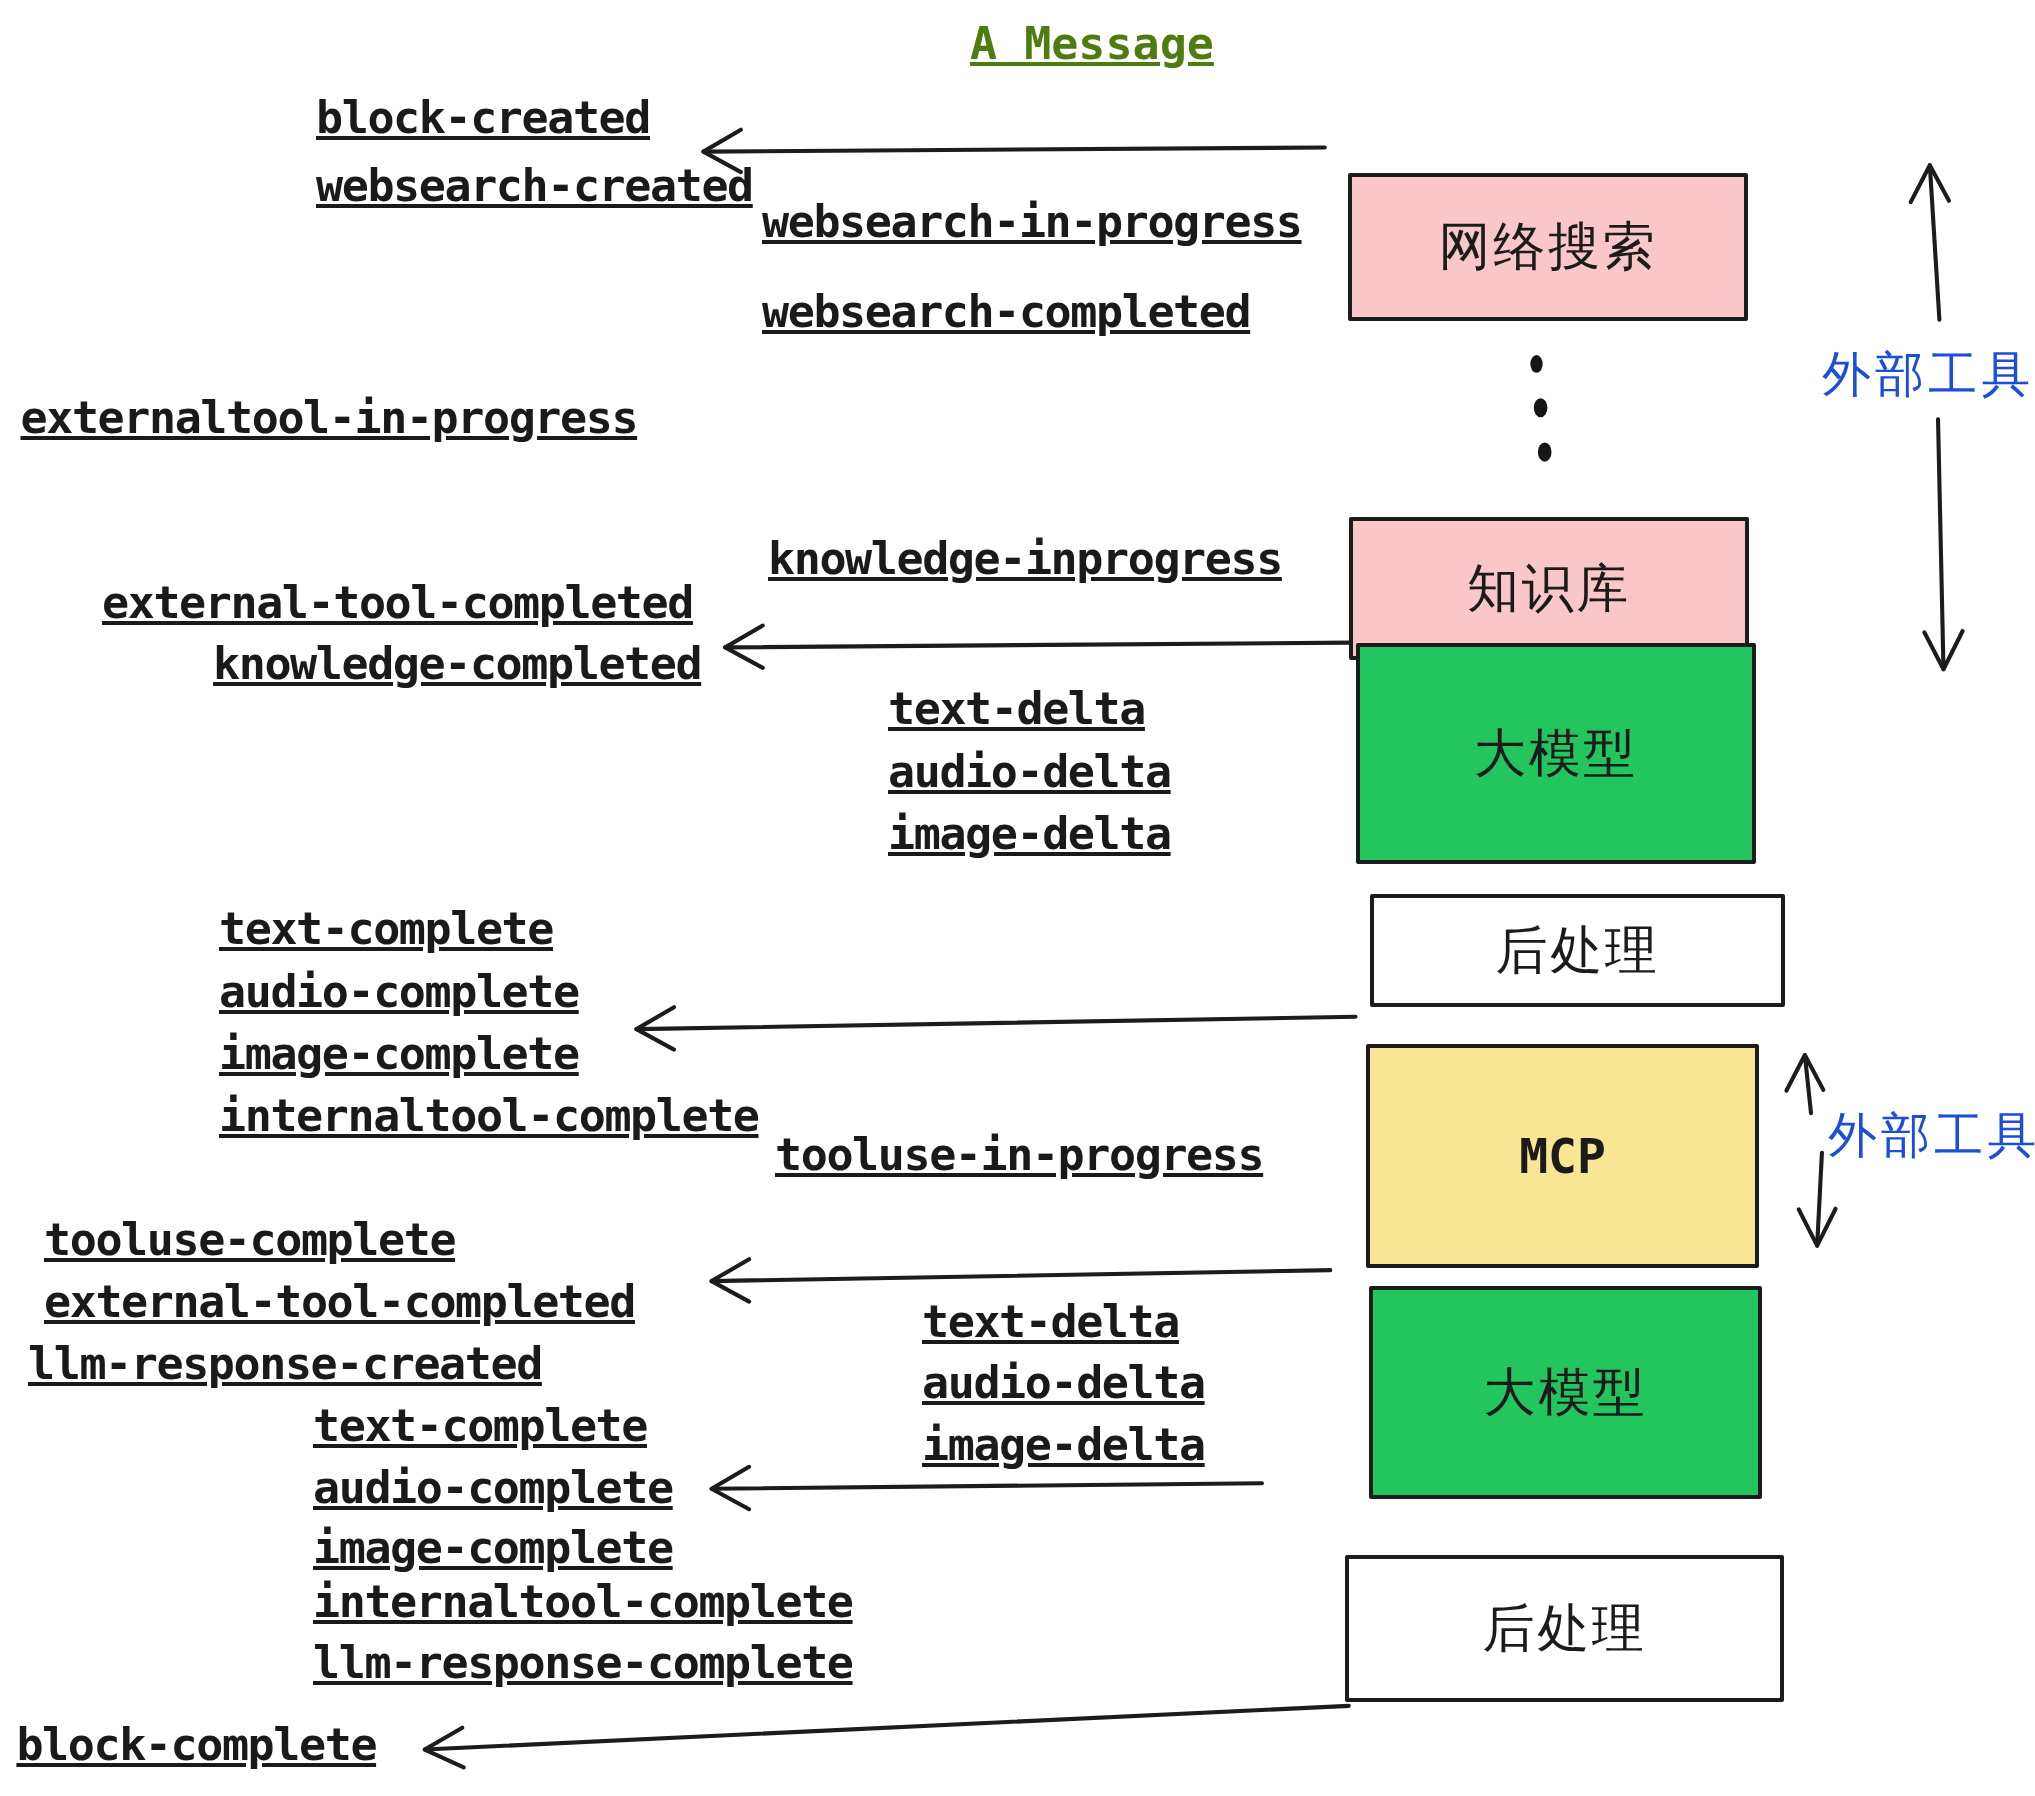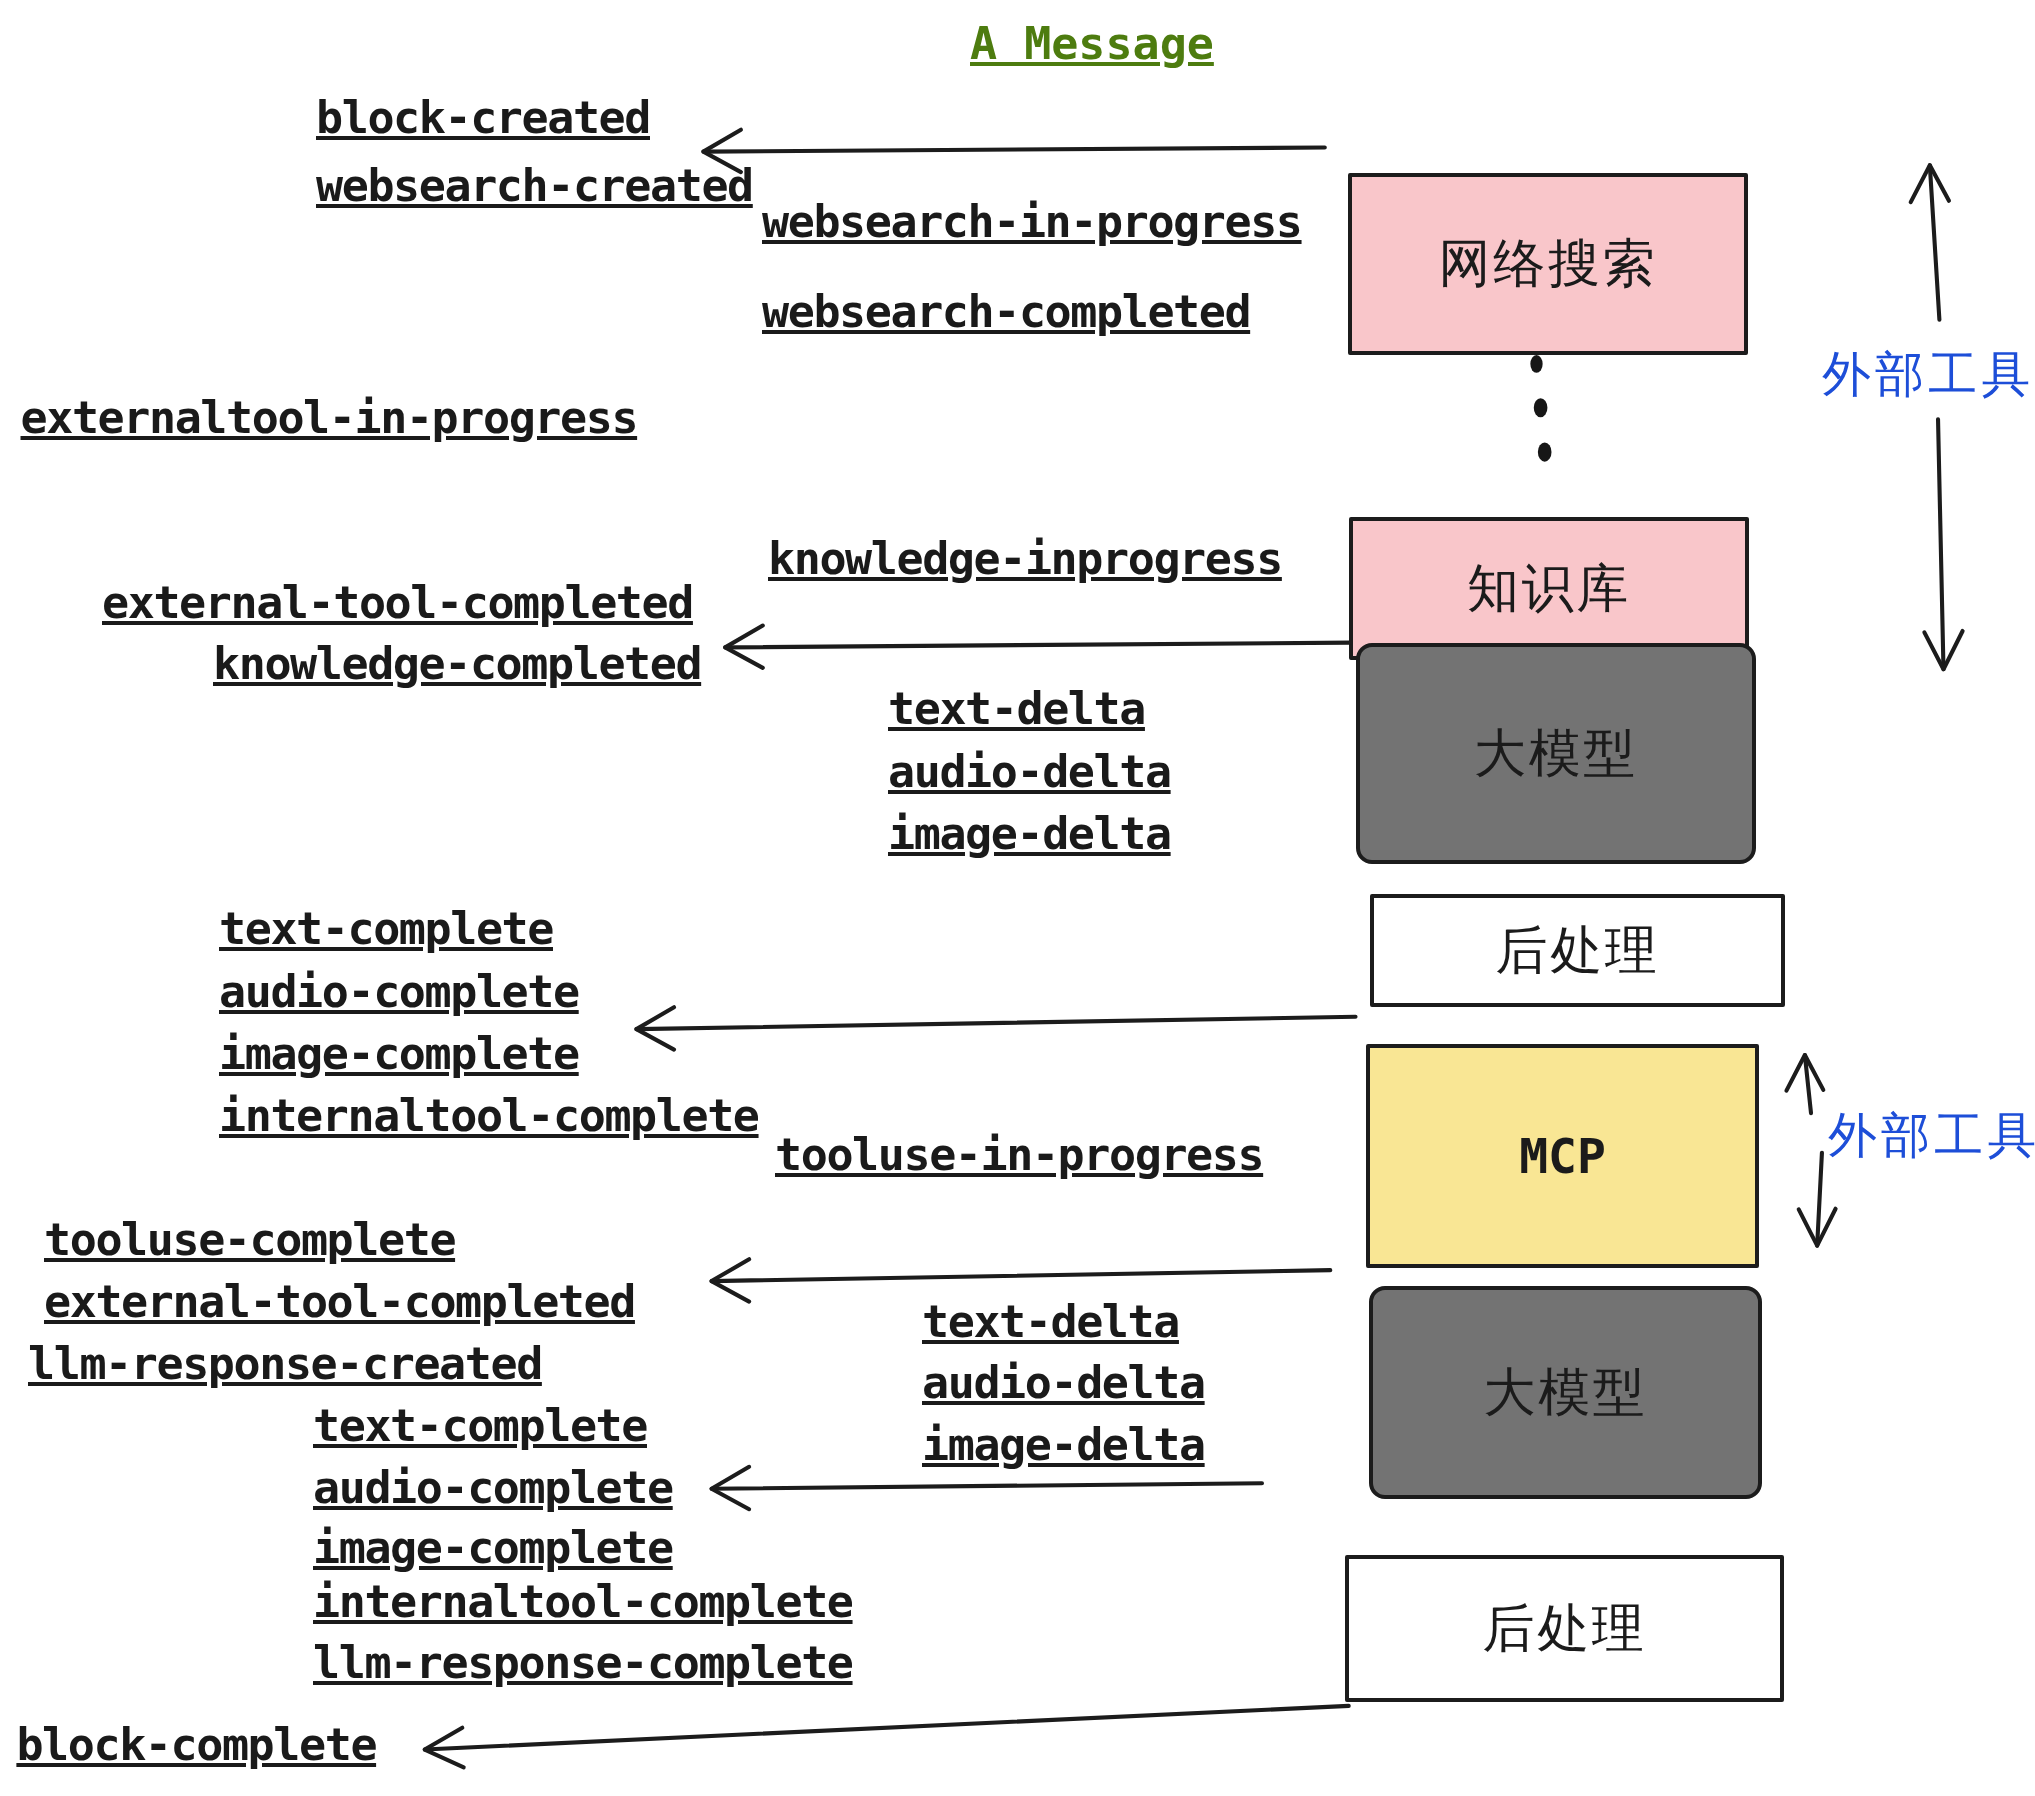--- a/index.html
+++ b/index.html
@@ -23,21 +23,21 @@
     border:4.1px solid #1c1c1c;border-radius:2px;
     display:flex;align-items:center;justify-content:center;
     font-family:"Liberation Sans","DejaVu Sans",sans-serif;
     font-size:52px;font-weight:500;color:#1b1b1b;letter-spacing:2.7px;
   }
   .box.mono{
     font:700 48px "DejaVu Sans Mono","Liberation Mono",monospace;
     letter-spacing:0;
   }
   .pink{background:#f9c6ca;}
-  .green{background:#737373;border-radius:16px;}
+  .green{background:#22c55e;}
   .yellow{background:#f9e694;margin-top:12px;}
   .white{background:#ffffff;}
   .anno{
     position:absolute;
     font-family:"Liberation Sans","DejaVu Sans",sans-serif;
     font-size:49px;font-weight:500;color:#1d4ed8;
     white-space:nowrap;letter-spacing:4.1px;line-height:61px;
   }
   svg.overlay{position:absolute;left:0;top:0;}
   svg.overlay line, svg.overlay polyline{
@@ -72,21 +72,21 @@
 <div class="ev" style="left:922px;top:1291px">text-delta</div>
 <div class="ev" style="left:922px;top:1352px">audio-delta</div>
 <div class="ev" style="left:922px;top:1414px">image-delta</div>
 <div class="ev" style="left:313px;top:1395px">text-complete</div>
 <div class="ev" style="left:313px;top:1457px">audio-complete</div>
 <div class="ev" style="left:313px;top:1517px">image-complete</div>
 <div class="ev" style="left:313px;top:1571px">internaltool-complete</div>
 <div class="ev" style="left:313px;top:1632px">llm-response-complete</div>
 <div class="ev" style="left:16.4px;top:1714px">block-complete</div>
 
-<div class="box pink" style="left:1348px;top:173px;width:400px;height:182px">网络搜索</div>
+<div class="box pink" style="left:1348px;top:173px;width:400px;height:148px">网络搜索</div>
 <div class="box pink" style="left:1349px;top:517px;width:400px;height:143px">知识库</div>
 <div class="box green" style="left:1356px;top:643px;width:400px;height:221px">大模型</div>
 <div class="box white" style="left:1370px;top:894px;width:415px;height:113px">后处理</div>
 <div class="box yellow mono" style="left:1366px;top:1032px;width:393px;height:224px">MCP</div>
 <div class="box green" style="left:1369px;top:1286px;width:393px;height:213px">大模型</div>
 <div class="box white" style="left:1345px;top:1555px;width:439px;height:147px">后处理</div>
 
 <div class="anno" style="left:1822px;top:344px">外部工具</div>
 <div class="anno" style="left:1828px;top:1105px">外部工具</div>
 

